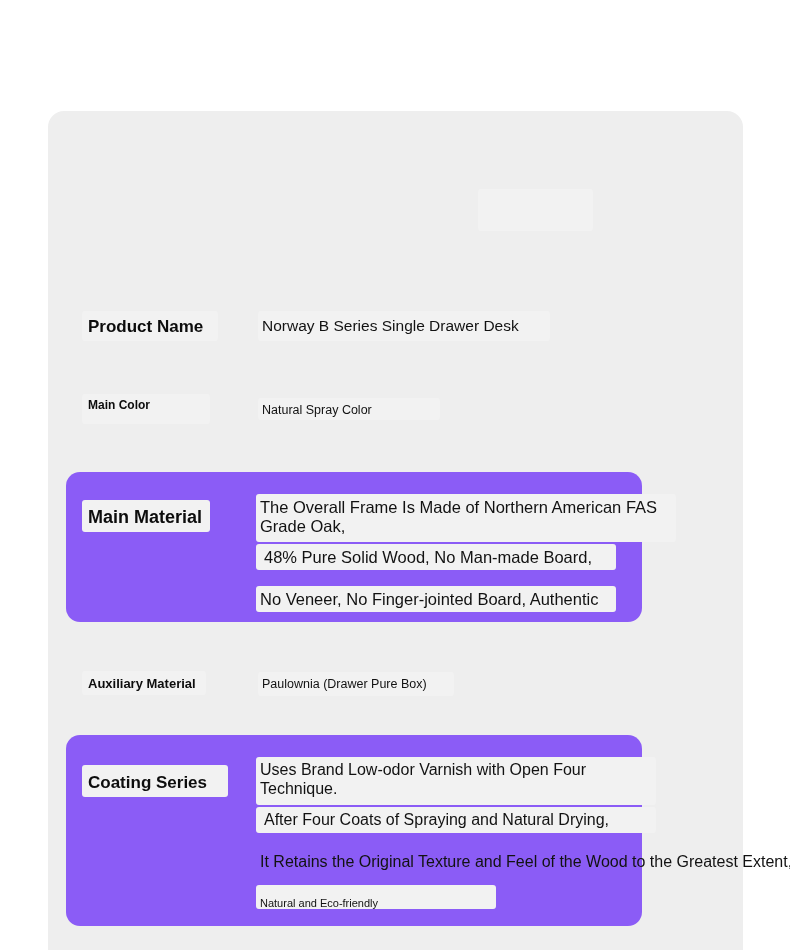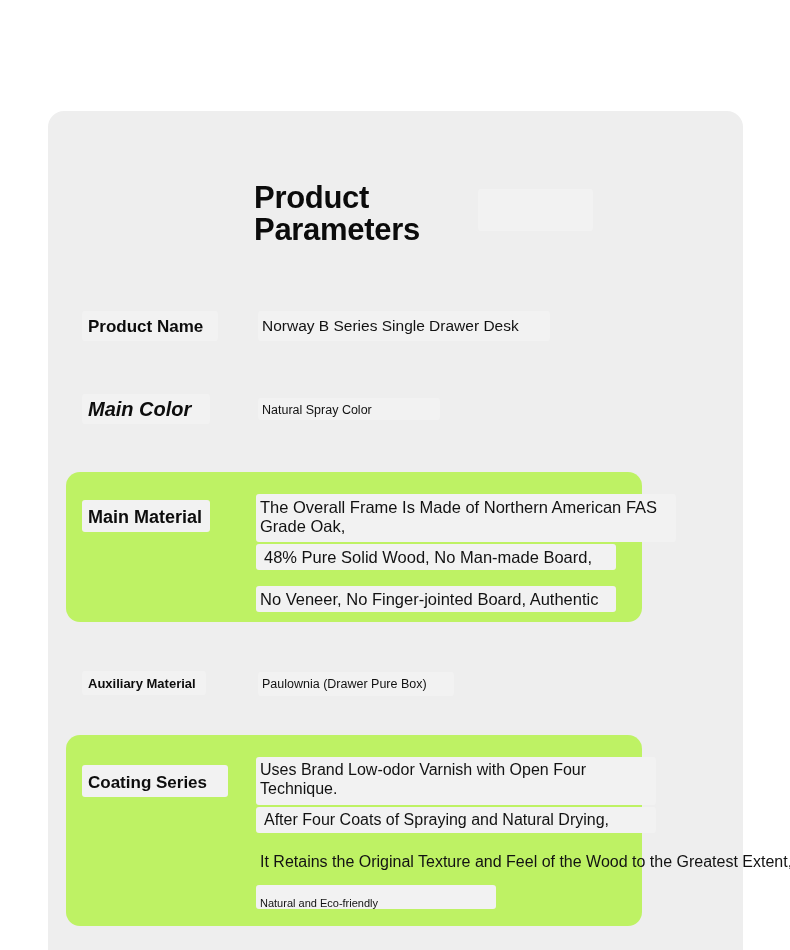--- a/index.html
+++ b/index.html
@@ -76,38 +76,38 @@
 
   
   #row-product-name        { top: 196px; height: 46px; }
   #row-product-name .label { left: 40px;  top: 10px; font-size: 17px; }
   #row-product-name .value { left: 214px; top: 10px; font-size: 15.5px; }
   #row-product-name .bg1   { left: 34px;  top: 4px;  width: 136px; height: 30px; }
   #row-product-name .bg2   { left: 210px; top: 4px;  width: 292px; height: 30px; }
 
   
   #row-main-color        { top: 277px; height: 44px; }
-  #row-main-color .label { left: 40px;  top: 10px; font-size: 20px; font-style: italic; }
+  #row-main-color .label { left: 40px;  top: 10px; font-size: 12px; }
   #row-main-color .value { left: 214px; top: 15px; font-size: 12.5px; }
   #row-main-color .bg1   { left: 34px;  top: 6px;  width: 128px; height: 30px; }
   #row-main-color .bg2   { left: 210px; top: 10px; width: 182px; height: 22px; }
 
   
   #row-auxiliary        { top: 555px; height: 40px; }
   #row-auxiliary .label { left: 40px;  top: 10px; font-size: 13px; }
   #row-auxiliary .value { left: 214px; top: 11px; font-size: 12.5px; }
   #row-auxiliary .bg1   { left: 34px;  top: 5px;  width: 124px; height: 24px; }
   #row-auxiliary .bg2   { left: 210px; top: 6px;  width: 196px; height: 24px; }
 
   
   .card {
     position: absolute;
     left: 18px;
     width: 576px;
-    background: #bef264;
+    background: #8b5cf6;
     border-radius: 14px;
   }
 
   .card .label {
     position: absolute;
     left: 22px;
     font-weight: 700;
     color: #0d0d0d;
     white-space: nowrap;
   }
@@ -151,22 +151,20 @@
 </style>
 </head>
 <body>
 
 <div id="root">
 
   <div class="panel">
 
     <div class="ghost ghost-title"></div>
 
-    <div class="title">Product
-Parameters</div>
 
     <div class="row" id="row-product-name">
       <div class="ghost bg1"></div>
       <div class="ghost bg2"></div>
       <div class="label">Product Name</div>
       <div class="value">Norway B Series Single Drawer Desk</div>
     </div>
 
     <div class="row" id="row-main-color">
       <div class="ghost bg1"></div>

